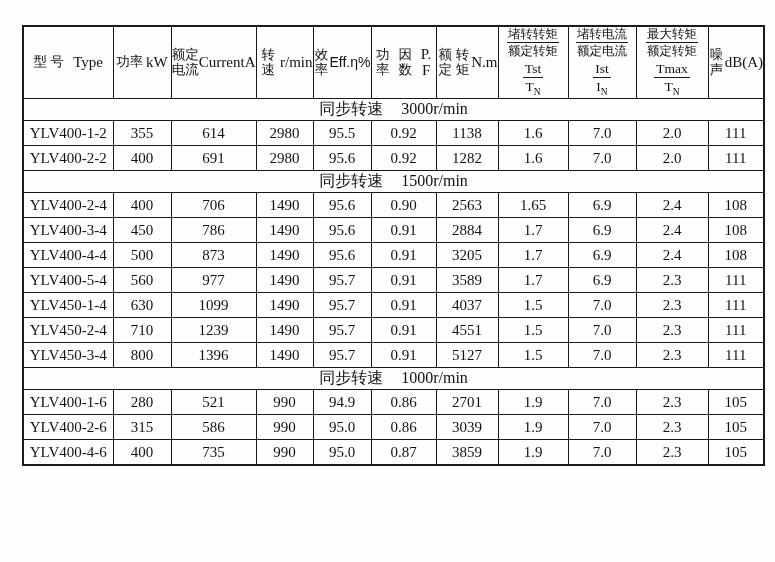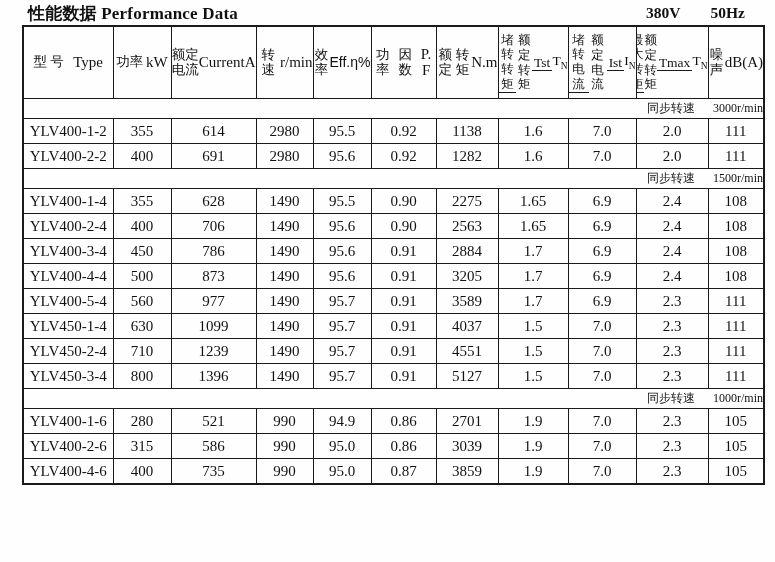--- a/index.html
+++ b/index.html
@@ -41,46 +41,39 @@
   tr.header-row th{height:71px;}
   th .hwrap{
     display:flex;flex-direction:row;justify-content:space-evenly;
     align-items:center;height:71px;line-height:1.05;
   }
   .h-zh{font-size:13.5px;}
   .h-en{font-size:15px;}
   .h-sans{font-family:"Liberation Sans","DejaVu Sans",sans-serif;font-size:14px;}
   
   th .fwrap{
-    display:flex;flex-direction:row;justify-content:flex-end;
+    display:flex;flex-direction:column;justify-content:space-between;
     align-items:center;height:71px;line-height:1.18;
   }
   .frac-num{font-size:12.5px;border-bottom:1px solid #1a1a1a;padding:0 1px;}
   .frac-den{font-size:12.5px;}
   .frac-sym-num{font-size:13.5px;border-bottom:1px solid #1a1a1a;padding:0 2px;margin-top:1px;}
   .frac-sym-den{font-size:13.5px;}
   .frac-sym-den sub{font-size:9.5px;}
   
-  tr.section-row td{height:19px;font-size:12px;text-align:right;}
+  tr.section-row td{height:19px;font-size:16px;}
   .sec-speed{margin-left:18px;}
   tr.data-row td{height:24px;font-size:15px;}
   td.model-cell{font-size:15px;}
 </style>
 </head>
 <body>
 
 <div class="page">
 
-  <div class="titlebar">
-    <div class="title"><span>性能数据</span>&nbsp;<span>Performance Data</span></div>
-    <div class="ratings">
-      <span>380V</span>
-      <span>50Hz</span>
-    </div>
-  </div>
 
   <table class="perf">
     <colgroup>
       <col style="width:90px">
         <col style="width:58px">
         <col style="width:85px">
       <col style="width:57px">
         <col style="width:58px">
         <col style="width:65px">
       <col style="width:62px">
@@ -196,33 +189,20 @@
           <td>1282</td>
           <td>1.6</td>
           <td>7.0</td>
           <td>2.0</td>
           <td>111</td>
         </tr>
         <tr class="section-row">
           <td colspan="11"><span>同步转速</span><span class="sec-speed">1500r/min</span></td>
         </tr>
         <tr class="data-row">
-          <td class="model-cell">YLV400-1-4</td>
-          <td>355</td>
-          <td>628</td>
-          <td>1490</td>
-          <td>95.5</td>
-          <td>0.90</td>
-          <td>2275</td>
-          <td>1.65</td>
-          <td>6.9</td>
-          <td>2.4</td>
-          <td>108</td>
-        </tr>
-        <tr class="data-row">
           <td class="model-cell">YLV400-2-4</td>
           <td>400</td>
           <td>706</td>
           <td>1490</td>
           <td>95.6</td>
           <td>0.90</td>
           <td>2563</td>
           <td>1.65</td>
           <td>6.9</td>
           <td>2.4</td>

